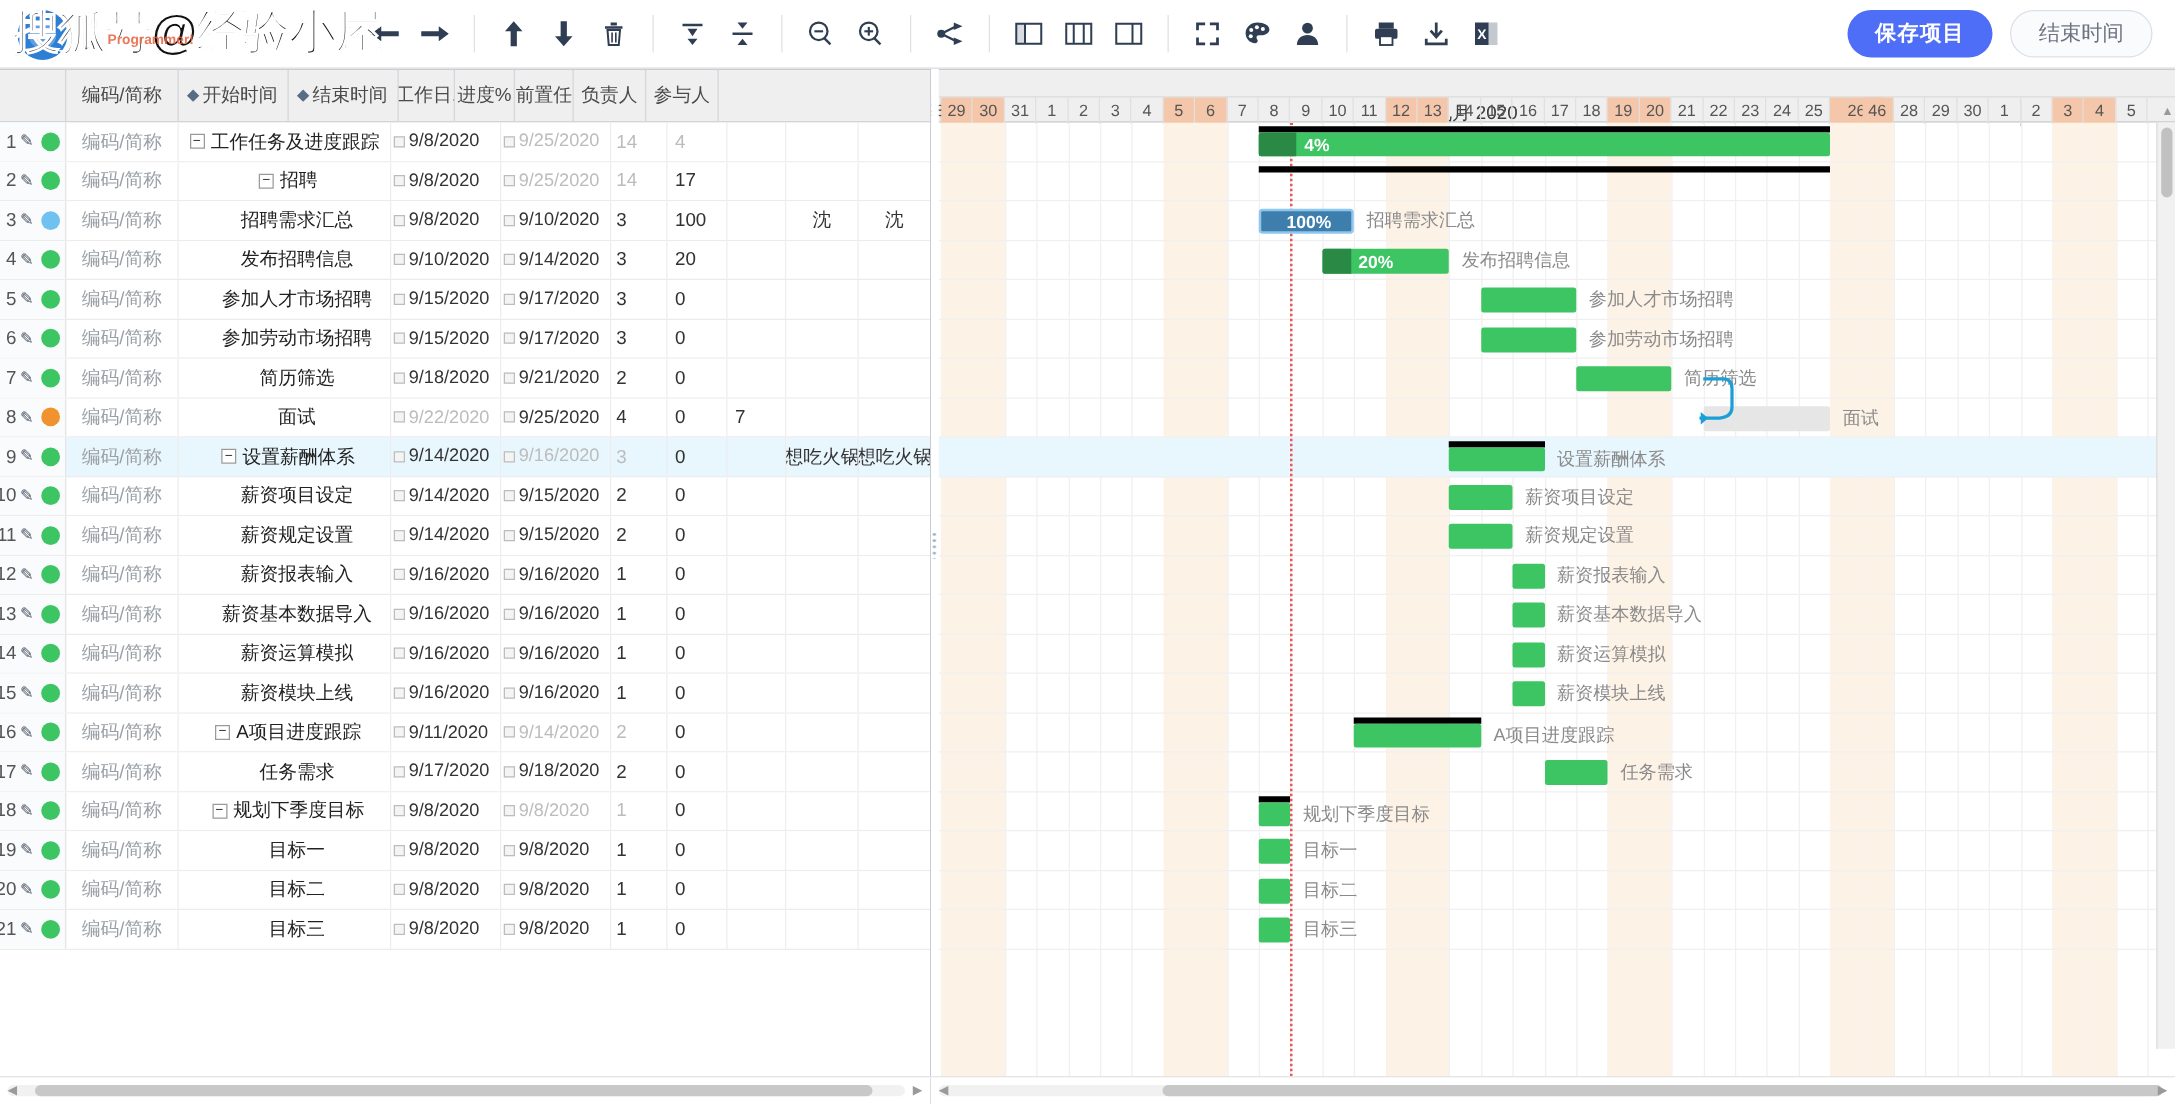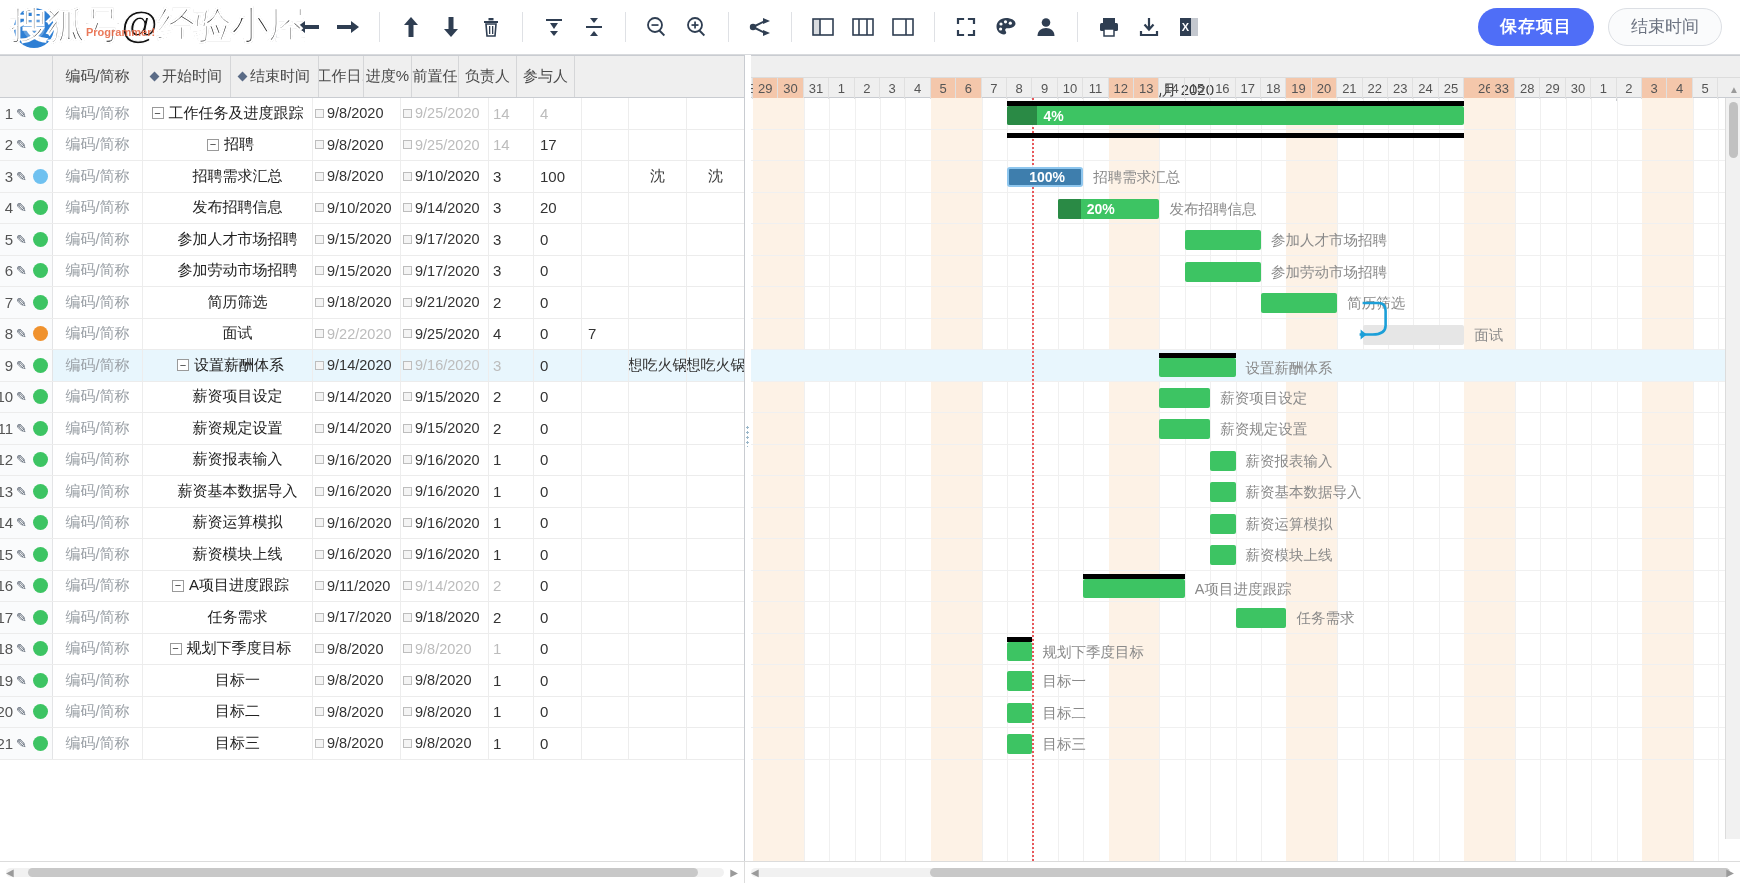--- a/index.html
+++ b/index.html
@@ -1001,21 +1001,21 @@
             <div class="day-cell" style="left: 668.4px; width: 25.4px;">
               <span>24</span>
             </div>
             <div class="day-cell" style="left: 693.8px; width: 25.4px;">
               <span>25</span>
             </div>
             <div class="day-cell we" style="left: 719.2px; width: 43px;">
               <span>26</span>
             </div>
             <div class="day-cell we" style="left: 744.6px; width: 25.4px;">
-              <span>33</span>
+              <span>46</span>
             </div>
             <div class="day-cell" style="left: 770px; width: 25.4px;">
               <span>28</span>
             </div>
             <div class="day-cell" style="left: 795.4px; width: 25.4px;">
               <span>29</span>
             </div>
             <div class="day-cell" style="left: 820.8px; width: 25.4px;">
               <span>30</span>
             </div>

